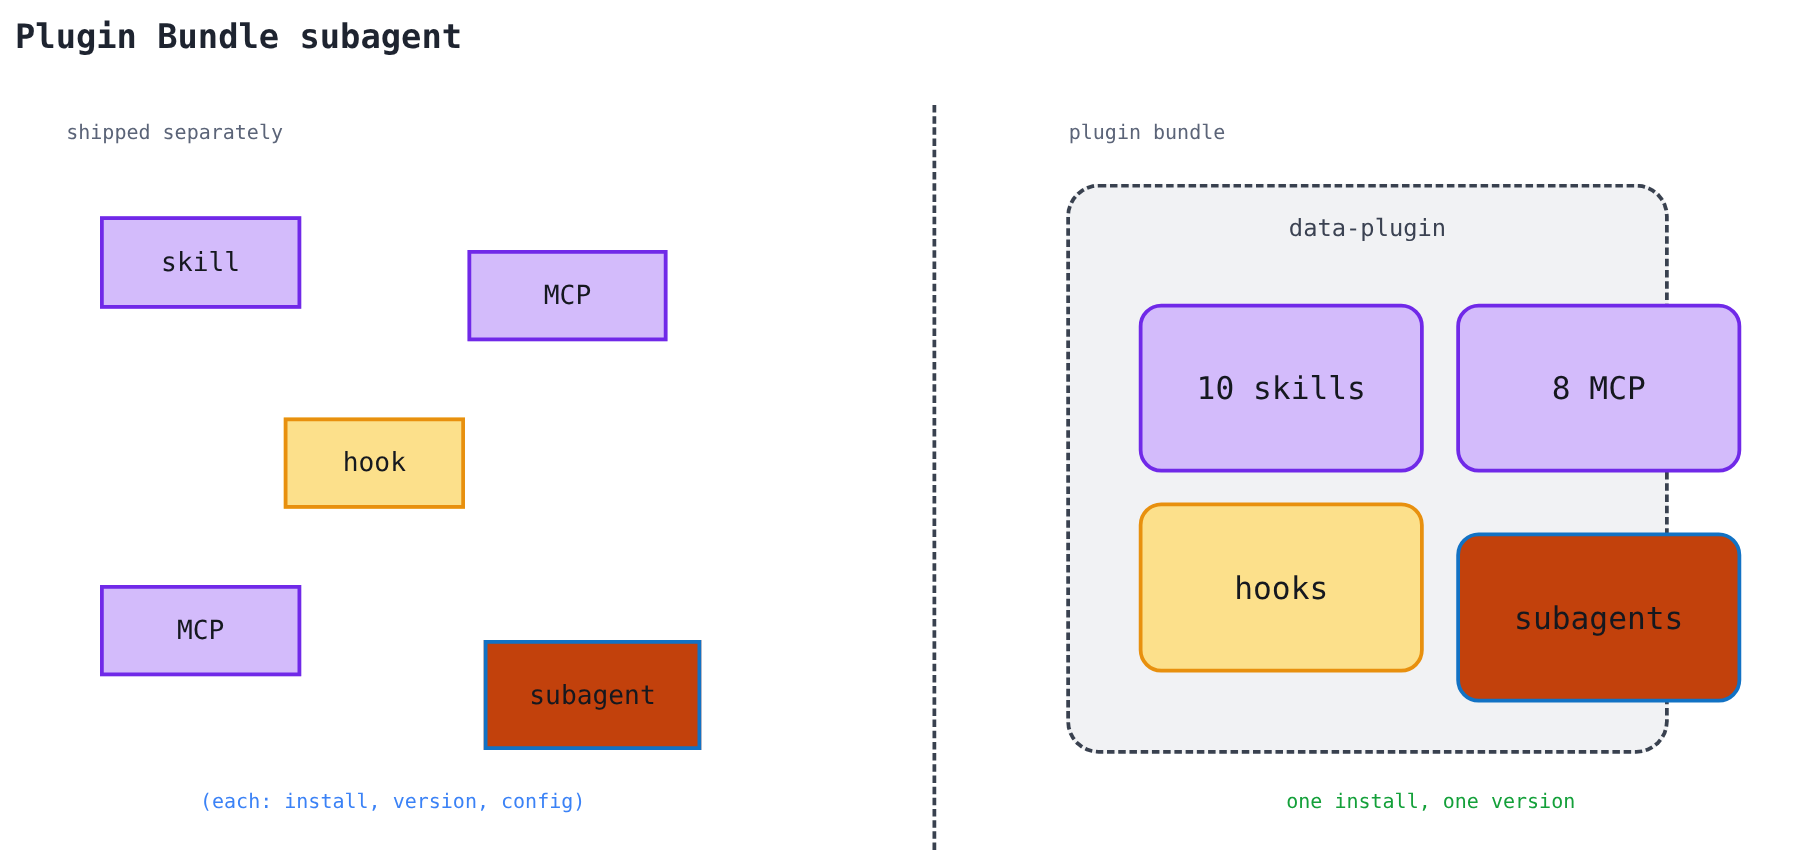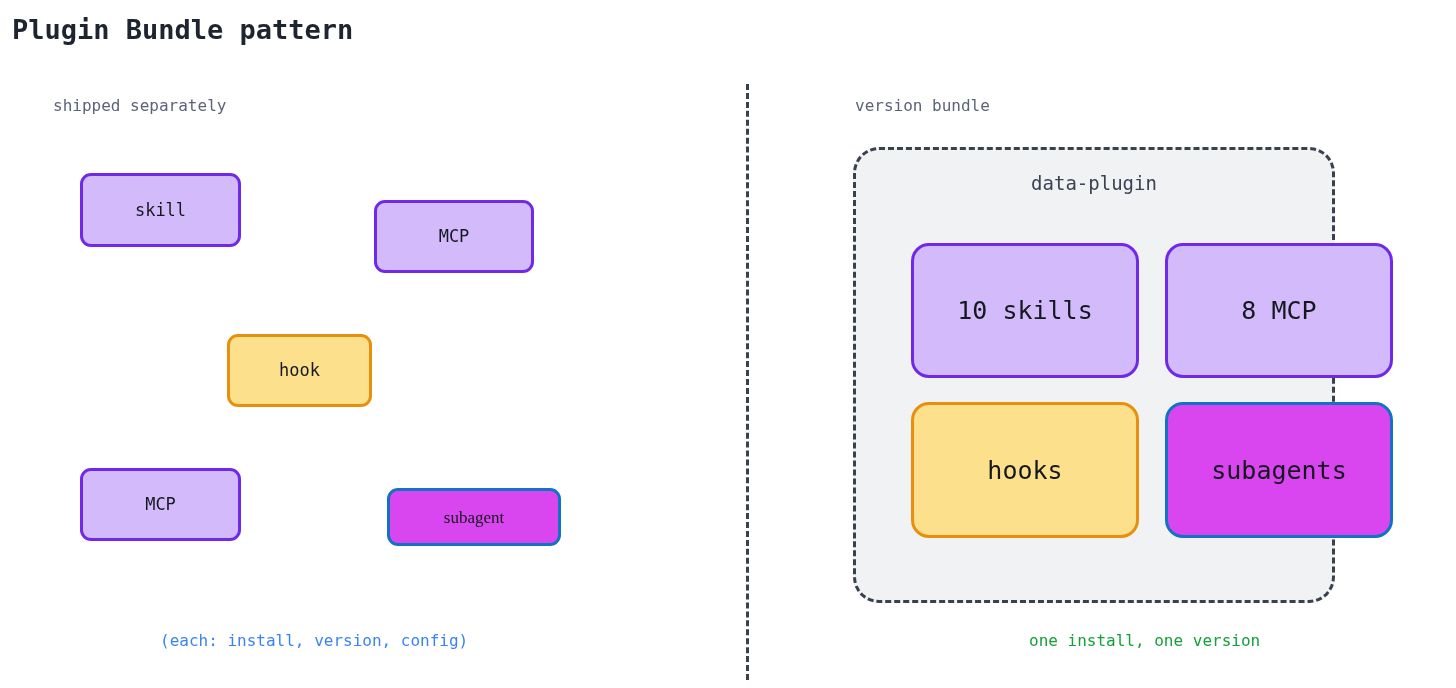--- a/index.html
+++ b/index.html
@@ -57,37 +57,38 @@
 
   
   .node {
     position: absolute;
     box-sizing: border-box;
     display: flex;
     align-items: center;
     justify-content: center;
     border-style: solid;
     border-width: 3px;
-    border-radius: 11px;
-    font-size: 17px;
+    border-radius: 0;
+    font-size: 21px;
     color: #15181f;
     text-align: center;
     line-height: 1;
   }
   .node.purple {
     background: #d3bbfb;
     border-color: #7029e8;
   }
   .node.yellow {
     background: #fce08b;
     border-color: #e8900e;
   }
   .node.blue {
-    background: #d946ef;
+    background: #c2410c;
     border-color: #1272c4;
+    margin-top: 24px;
   }
   .node.big {
     border-radius: 18px;
     font-size: 25px;
     border-width: 3px;
   }
 
   
   .bundle {
     position: absolute;
@@ -104,39 +105,39 @@
     text-align: center;
     font-size: 19px;
     color: #3b4252;
   }
 </style>
 </head>
 <body>
 
 <div id="canvas">
 
-  <div class="page-title">Plugin Bundle pattern</div>
+  <div class="page-title">Plugin Bundle subagent</div>
 
   <div class="divider"></div>
 
   <div class="panel-label" style="left:53px; top:96px;">shipped separately</div>
 
   <div class="node purple" style="left:80px; top:173px; width:161px; height:74px;">skill</div>
 
   <div class="node purple" style="left:374px; top:200px; width:160px; height:73px;">MCP</div>
 
   <div class="node yellow" style="left:227px; top:334px; width:145px; height:73px;">hook</div>
 
   <div class="node purple" style="left:80px; top:468px; width:161px; height:73px;">MCP</div>
 
-  <div class="node blue" style="left:387px; top:488px; width:174px; height:58px;font-family:Liberation Serif, serif;">subagent</div>
+  <div class="node blue" style="left:387px; top:488px; width:174px; height:88px;">subagent</div>
 
   <div class="caption muted" style="left:160px; top:631px;">(each: install, version, config)</div>
 
-  <div class="panel-label" style="left:855px; top:96px;">version bundle</div>
+  <div class="panel-label" style="left:855px; top:96px;">plugin bundle</div>
 
   <div class="bundle" style="left:853px; top:147px; width:482px; height:456px;">
 
     <div class="bundle-title">data-plugin</div>
 
     <div class="node big purple" style="left:55px; top:93px; width:228px; height:135px;">10 skills</div>
 
     <div class="node big purple" style="left:309px; top:93px; width:228px; height:135px;">8 MCP</div>
 
     <div class="node big yellow" style="left:55px; top:252px; width:228px; height:136px;">hooks</div>

